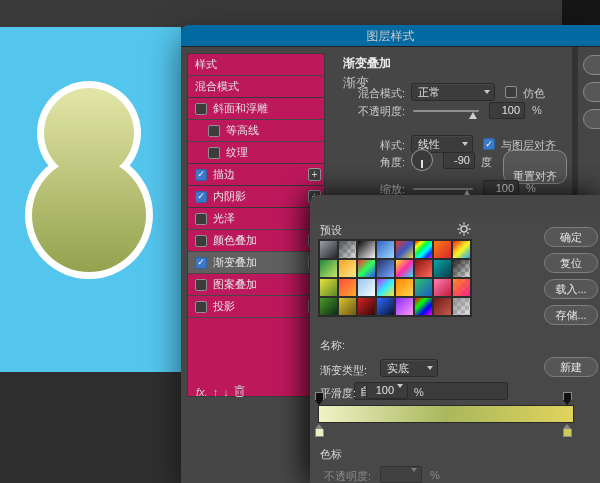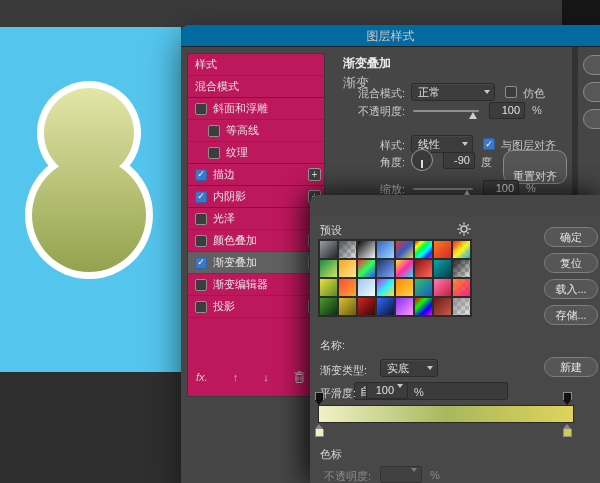--- a/index.html
+++ b/index.html
@@ -27,22 +27,22 @@
     border-bottom:1px solid #474747}
   .ls-row.group-end{border-bottom:1px solid #383838}
   .ls-row.selected{background:#606060}
   .ls-row.indent{padding-left:20px}
   .ls-label{flex:1;white-space:nowrap;overflow:hidden;font-size:11px;color:#e2e2e2}
   .cb{width:12px;height:12px;min-width:12px;border:1px solid #8f8f8f;background:#3c3c3c;border-radius:2px;
     display:inline-flex;align-items:center;justify-content:center;font-size:9px;color:#fff;line-height:1}
   .cb.checked{background:#3b78c8;border-color:#2e62a8}
   .plusbox{width:13px;height:13px;min-width:13px;border:1px solid #979797;color:#d8d8d8;font-size:10px;
     line-height:11px;text-align:center;border-radius:2px;background:#424242}
-  .ls-footer{position:absolute;left:6px;top:346px;width:138px;height:22px;display:flex;
-    gap:25px;padding:0 9px;color:#c0c0c0}
+  .ls-footer{position:absolute;left:6px;top:356px;width:138px;height:22px;display:flex;align-items:center;
+    gap:5px;padding:0 9px;color:#c0c0c0}
   .fx-glyph{font-style:italic;font-size:11px;color:#cfcfcf}
   .arrow-glyph{font-size:11px;color:#c0c0c0}
 
   
   .ls-settings{position:absolute;left:150px;top:22px;width:241px;bottom:0;background:#464646}
   .s-header{position:absolute;left:12px;top:8px;font-size:12px;font-weight:bold;color:#ececec}
   .s-sub{position:absolute;left:12px;top:27px;font-size:13px;color:#c4c4c4}
   .srow{position:absolute;left:0;width:100%;height:22px}
   .slabel{position:absolute;left:0;top:3px;width:74px;text-align:right;color:#c9c9c9}
   .inline-label{position:absolute;top:3px;color:#c9c9c9;white-space:nowrap}
@@ -163,21 +163,21 @@
           <span class="ls-label">颜色叠加</span>
           <span class="plusbox">+</span>
         </div>
         <div class="ls-row selected">
           <span class="cb checked">✓</span>
           <span class="ls-label">渐变叠加</span>
           <span class="plusbox">+</span>
         </div>
         <div class="ls-row">
           <span class="cb"></span>
-          <span class="ls-label">渐变编辑器</span>
+          <span class="ls-label">图案叠加</span>
         </div>
         <div class="ls-row">
           <span class="cb"></span>
           <span class="ls-label">投影</span>
           <span class="plusbox">+</span>
         </div>
       </div>
 
     <div class="ls-footer">
       <span class="fx-glyph">fx.</span>

